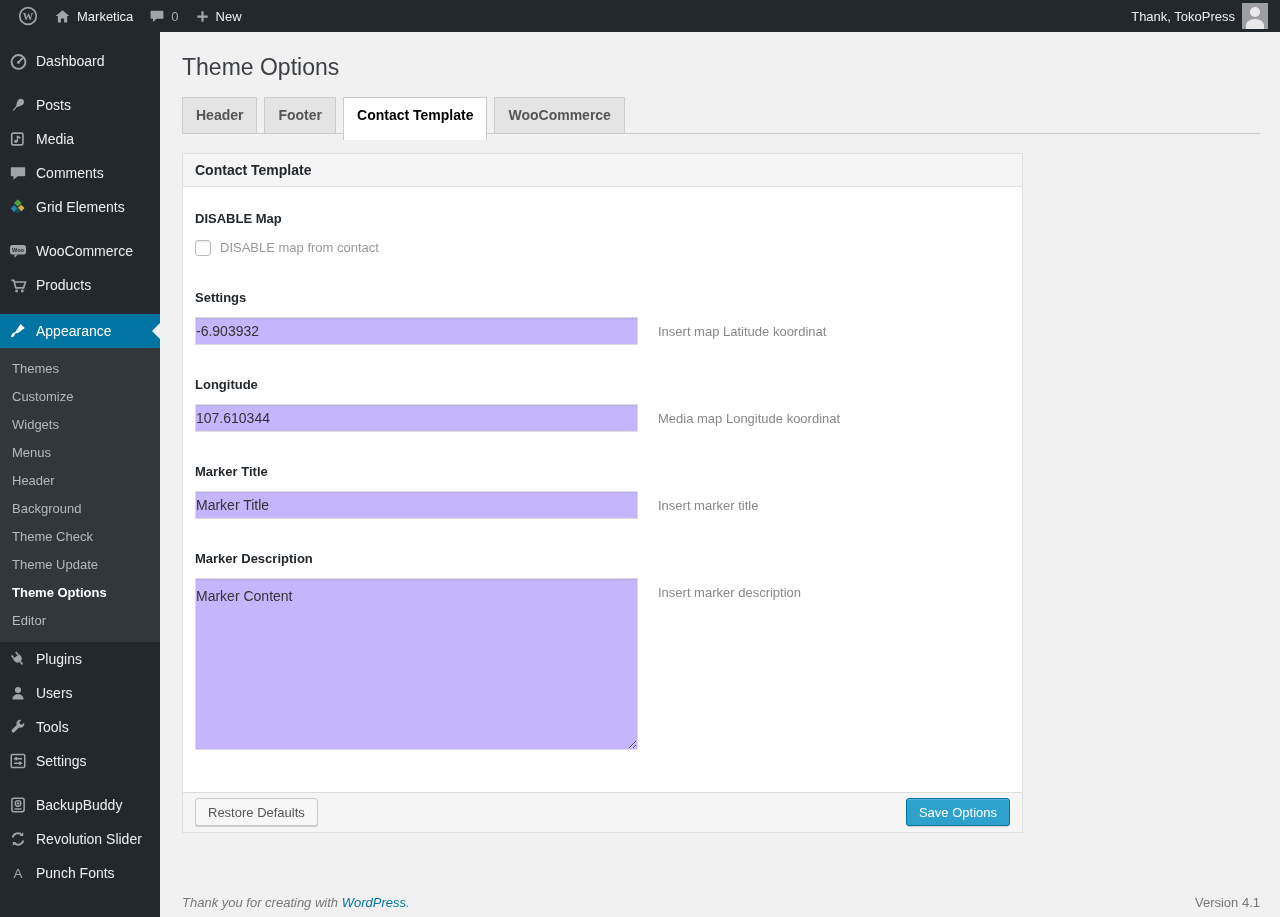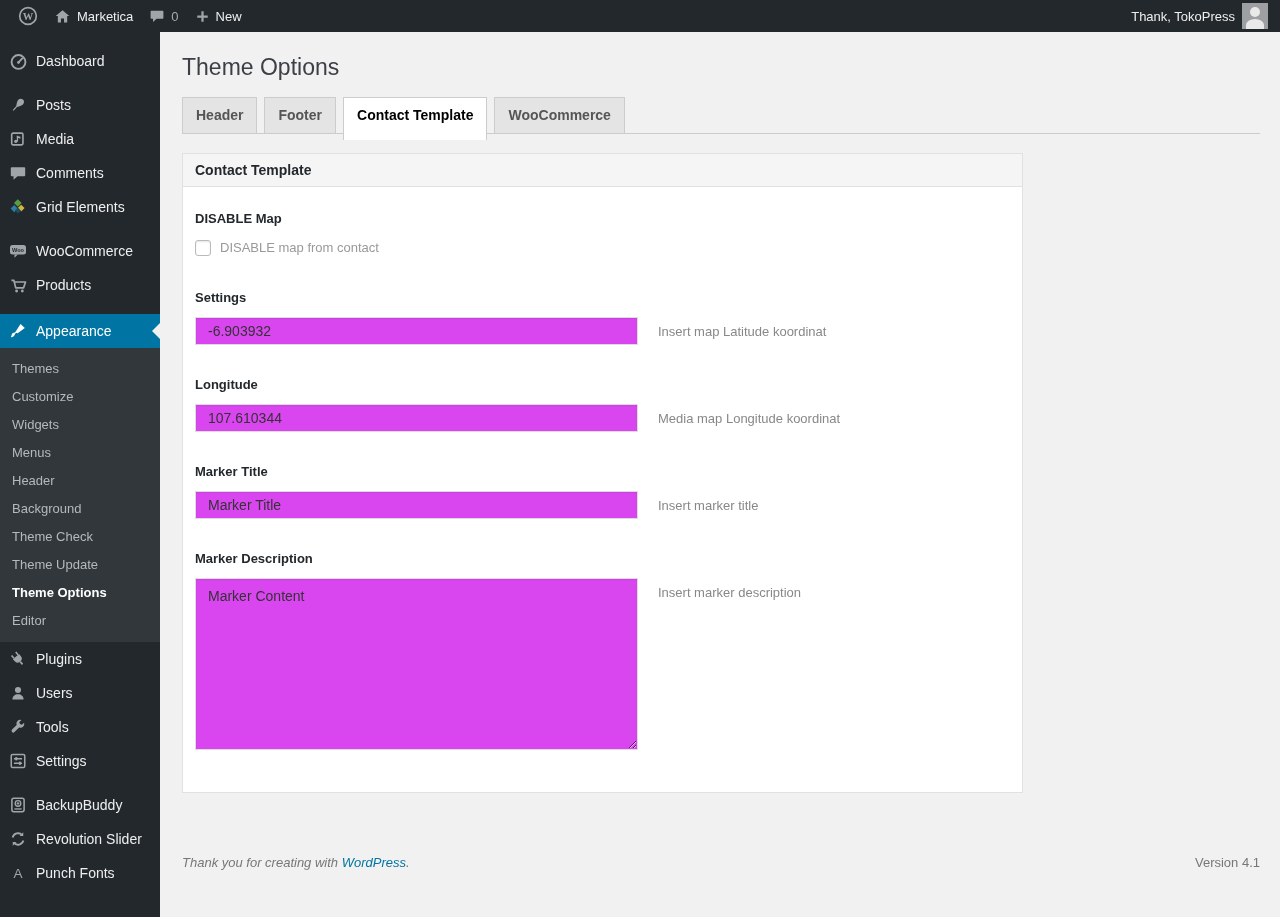--- a/index.html
+++ b/index.html
@@ -54,22 +54,22 @@
   .panel { width:841px; margin-top:13px; background:#fff; border:1px solid #e1e1e1; }
   .panel-header { background:#f5f5f5; border-bottom:1px solid #e1e1e1; height:33px;
     display:flex; align-items:center; padding:0 12px; font-size:14px; font-weight:bold; color:#23282d; }
   .panel-body { padding:24px 12px 42px 12px; background:#fff; }
 
   .field-group { margin-bottom:32px; }
   .field-group:last-child { margin-bottom:0; }
   .field-label { font-size:13px; font-weight:bold; color:#23282d; margin-bottom:12px; }
   .field-row { display:flex; align-items:flex-start; gap:20px; }
   .hint { font-size:13px; color:#888; padding-top:7px; }
-  .text-input { width:443px; height:28px; border:1px solid #ddd; background:#d946ef;
-    padding:3px 12px; font-size:14px; color:#333; font-family:"Liberation Sans", sans-serif;
+  .text-input { width:443px; height:28px; border:1px solid #ddd; background:#c4b5fd;
+    padding:3px 0; font-size:14px; color:#333; font-family:"Liberation Sans", sans-serif;
     box-shadow: inset 0 1px 2px rgba(0,0,0,.07); border-radius:0; outline:none; }
   textarea.text-input { height:172px; padding-top:8px; resize:both; line-height:1.4; }
   .check-row { display:flex; align-items:center; gap:9px; height:20px; }
   .checkbox { width:16px; height:16px; border:1px solid #bbb; border-radius:3px;
     background:#fff; box-shadow: inset 0 1px 2px rgba(0,0,0,.1); cursor:pointer; }
   .check-label { font-size:13px; color:#999; cursor:pointer; }
 
   .panel-footer { background:#f5f5f5; border-top:1px solid #ddd; height:40px;
     display:flex; align-items:center; justify-content:space-between; padding:0 12px; }
   .btn { font-size:13px; height:28px; padding:0 12px; border-radius:3px; cursor:pointer;
@@ -375,20 +375,24 @@
       <div class="field-group">
         <div class="field-label">Marker Description</div>
         <div class="field-row">
           <textarea class="text-input" style="">Marker Content</textarea>
           <span class="hint">Insert marker description</span>
         </div>
       </div>
 
     </div>
 
+    <div class="panel-footer">
+      <button class="btn btn-secondary">Restore Defaults</button>
+      <button class="btn btn-primary">Save Options</button>
+    </div>
   </div>
 
   <div class="page-footer">
     <span class="thanks">
       <span>Thank you for creating with</span>
       <a href="#">WordPress</a><span>.</span>
     </span>
     <span class="version">Version 4.1</span>
   </div>
 

